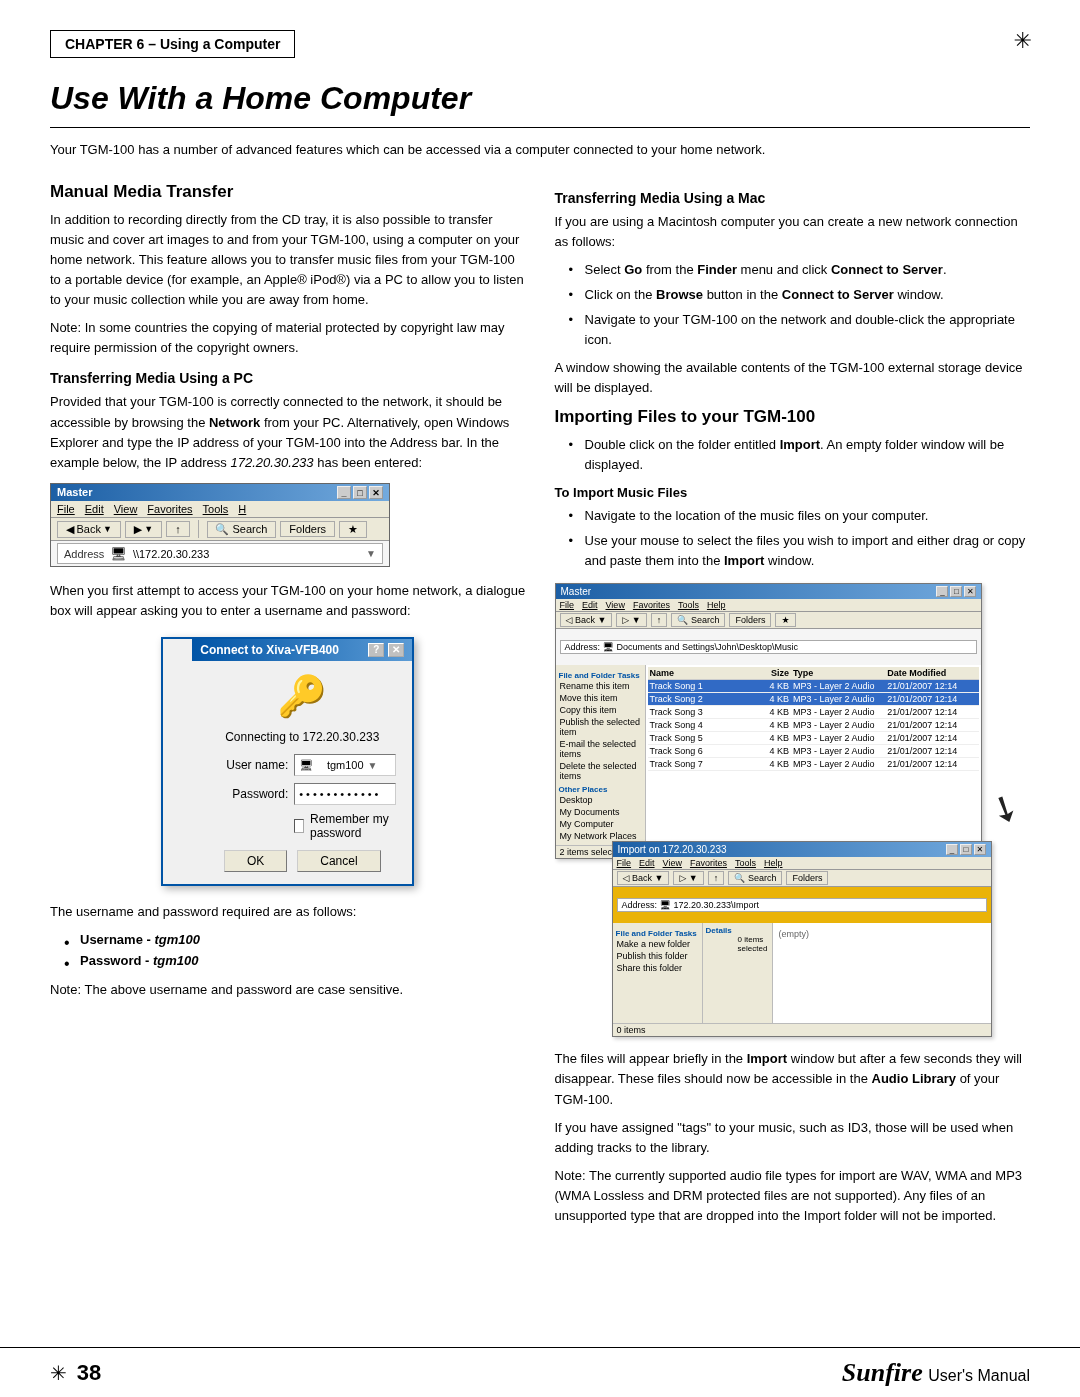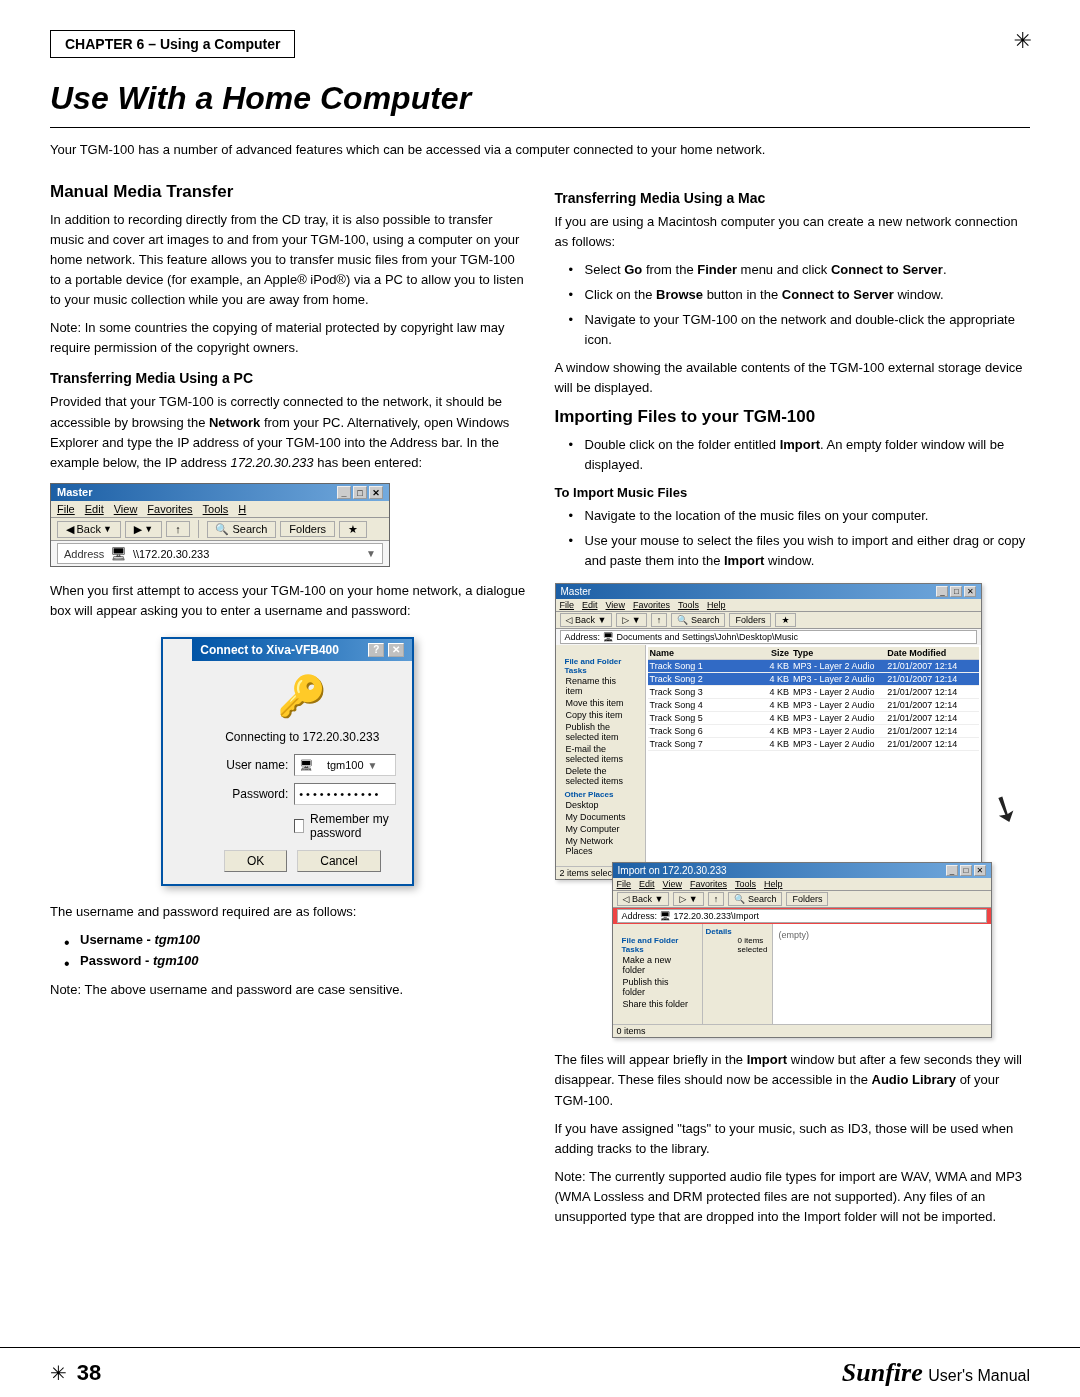--- a/index.html
+++ b/index.html
@@ -385,21 +385,21 @@
       border: 1px solid #777;
       background: #f5f5f5;
       font-size: 9px;
       box-shadow: 2px 2px 4px rgba(0,0,0,0.2);
     }
     .fm-shot-2 {
       width: 80%;
       margin-left: 12%;
       margin-top: -18px;
       border: 1px solid #777;
-      background: #ef4444;
+      background: #eab308;
       font-size: 9px;
       box-shadow: 2px 2px 4px rgba(0,0,0,0.2);
       position: relative;
       z-index: 3;
     }
     .overlap-arrow {
       position: absolute;
       right: 2%;
       top: 45%;
       font-size: 36px;
@@ -445,33 +445,33 @@
     }
     .fm-tb-b {
       background: #ece9d8;
       border: 1px solid #aaa;
       padding: 1px 5px;
       font-size: 9px;
     }
     .fm-abar {
       background: #fff;
       border: 1px solid #aaa;
-      margin: 1px 4px;
+      margin: 11px 4px;
       padding: 1px 4px;
       font-size: 9px;
     }
     .fm-content {
       display: flex;
       min-height: 100px;
     }
     .fm-side {
       width: 90px;
       background: #ece9d8;
       border-right: 1px solid #bbb;
-      padding: 9px;
+      padding: 3px;
     }
     .fm-side-sec {
       font-size: 8px;
       font-weight: bold;
       color: #0054a6;
       margin-top: 3px;
     }
     .fm-side-it { font-size: 9px; padding: 1px; }
     .fm-detail {
       width: 70px;

